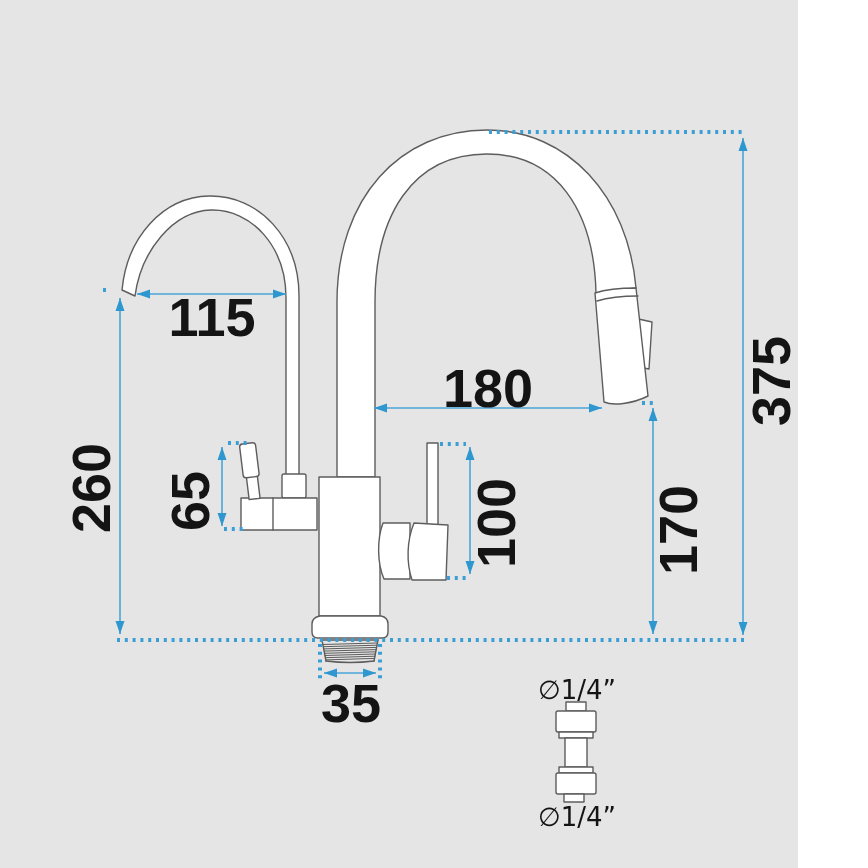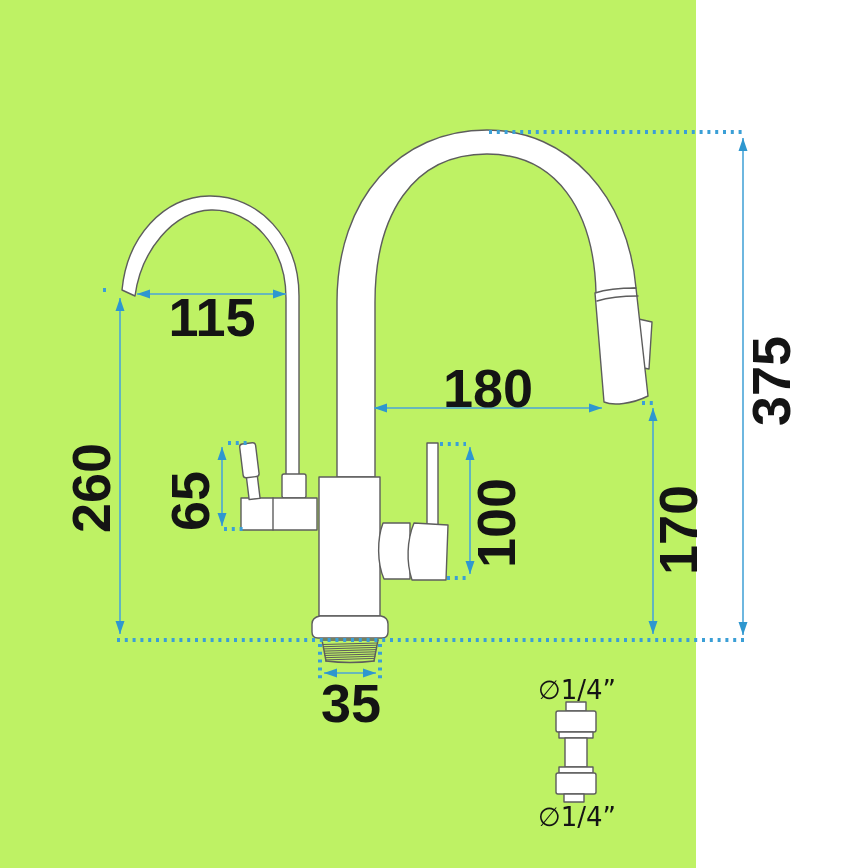--- a/index.html
+++ b/index.html
@@ -1,16 +1,16 @@
 <!DOCTYPE html>
 <html><head>
 <meta charset="utf-8">
 <style>
   html,body{margin:0;padding:0;background:#ffffff;width:868px;height:868px;overflow:hidden;}
-  .stage{position:relative;width:696px;height:868px;background:#bef264;}
+  .stage{position:relative;width:798px;height:868px;background:#e5e5e5;}
   svg{display:block;}
   .outline{fill:#ffffff;stroke:#5d5d5d;stroke-width:1.4;stroke-linejoin:round;}
   .oline{fill:none;stroke:#5d5d5d;stroke-width:1.4;stroke-linejoin:round;stroke-linecap:round;}
   .thread{fill:none;stroke:#5d5d5d;stroke-width:1;}
   .dim{fill:none;stroke:#4aa5d8;stroke-width:1.6;}
   .dots{fill:none;stroke:#3b9fd6;stroke-width:4;stroke-dasharray:3 4.8;}
   .dim-text{font-family:"Liberation Sans","DejaVu Sans",sans-serif;font-size:54px;font-weight:600;fill:#141414;}
   .fit-text{font-family:"DejaVu Sans","Liberation Sans",sans-serif;font-size:26px;font-weight:400;fill:#141414;}
 </style>
 </head>

